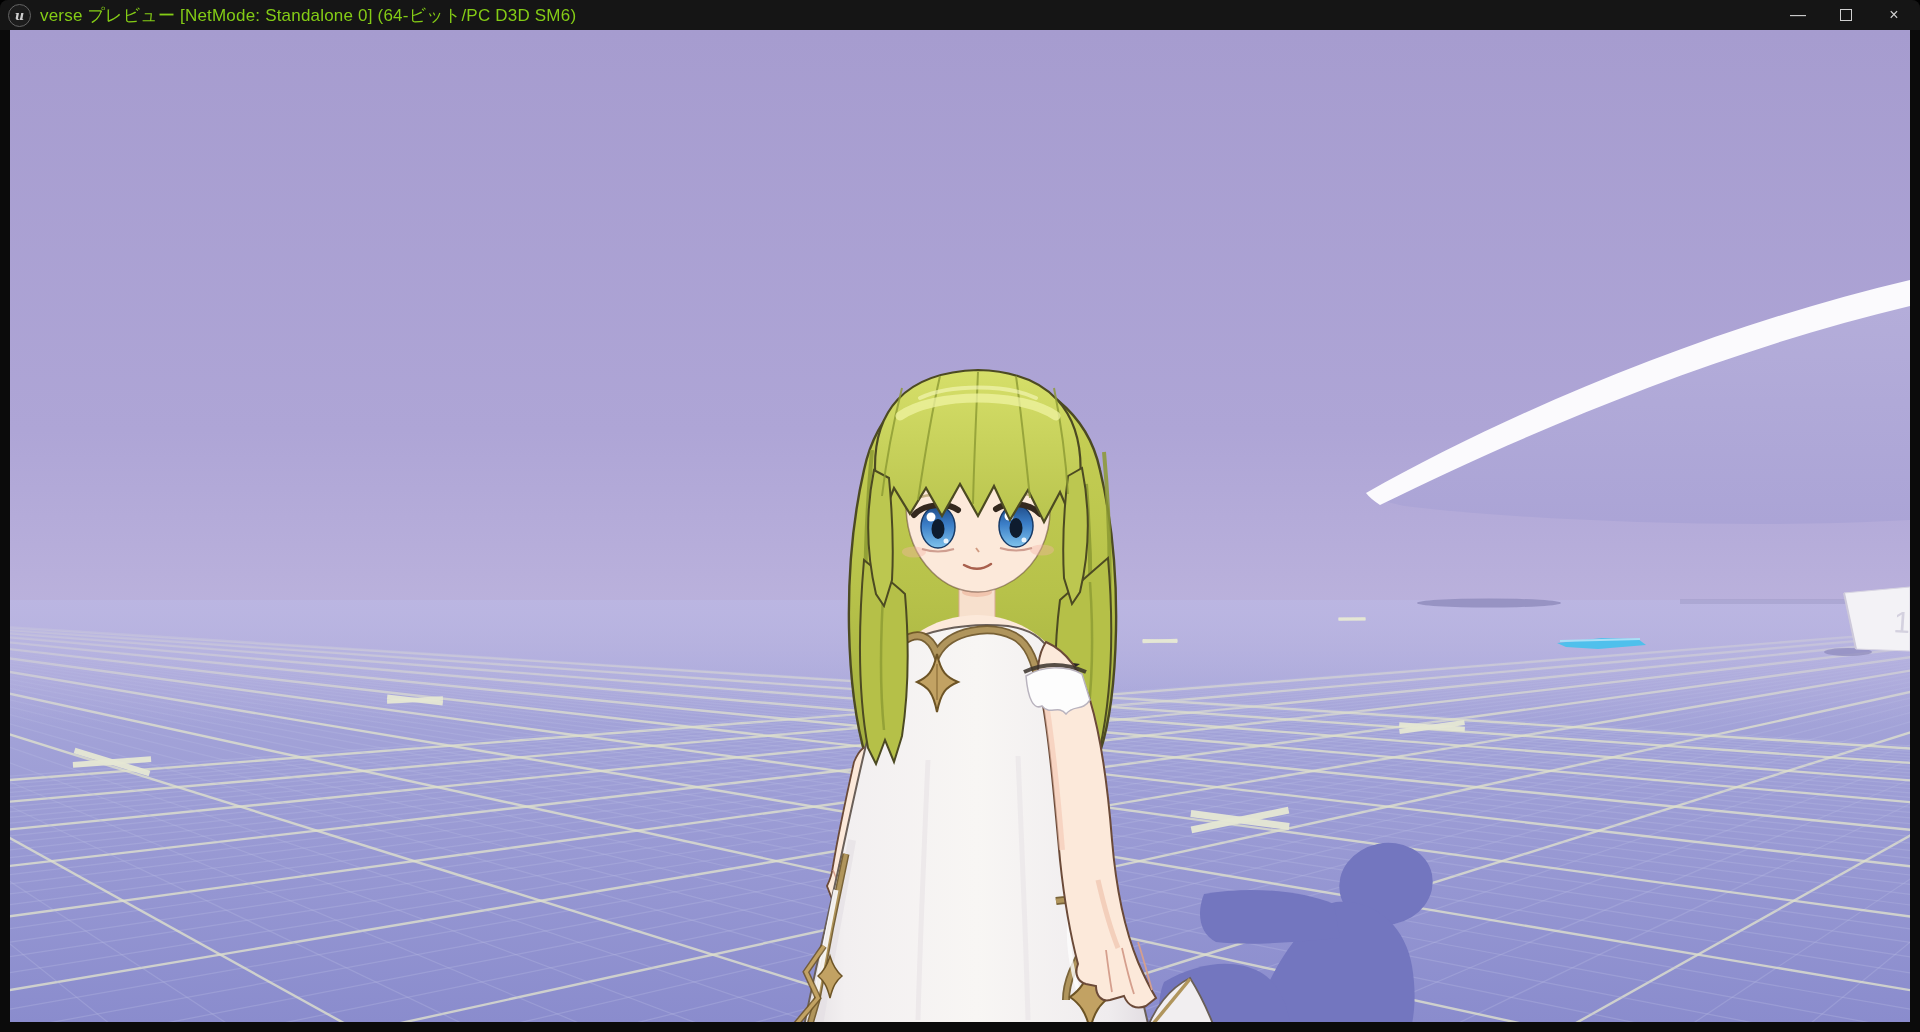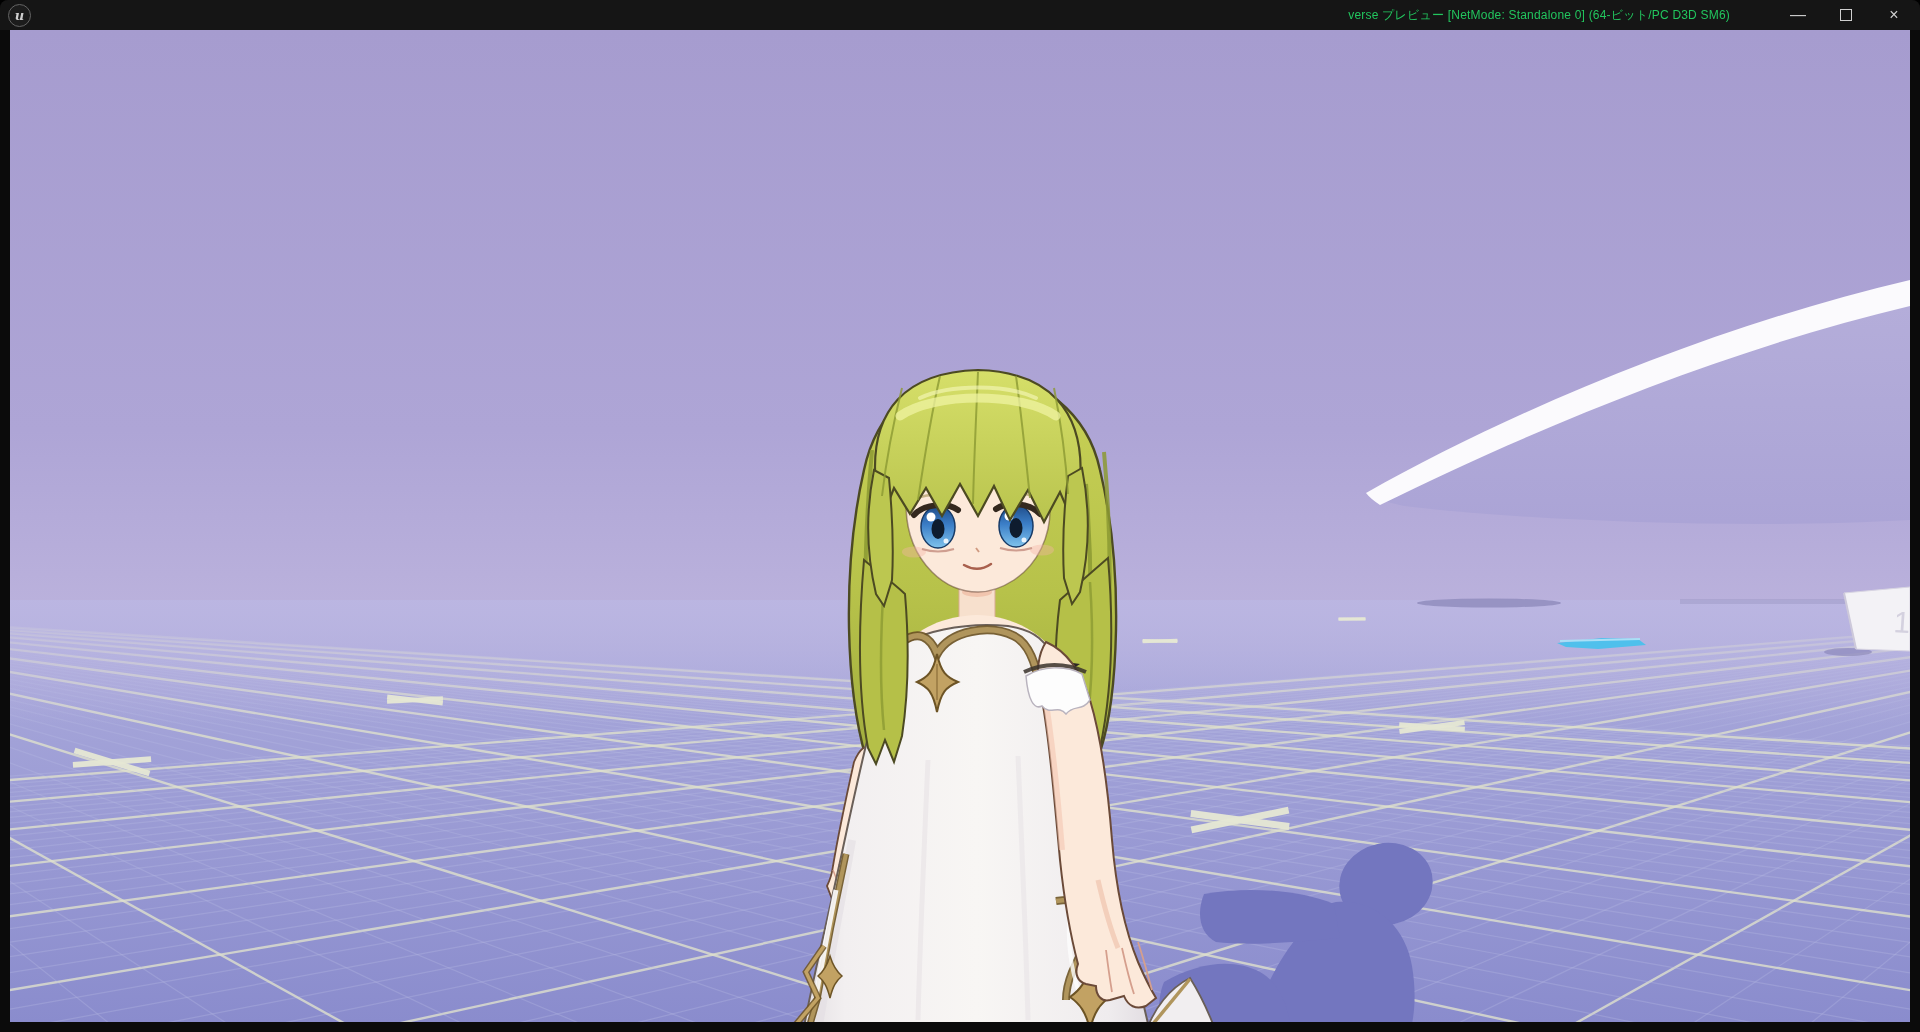--- a/index.html
+++ b/index.html
@@ -4,22 +4,22 @@
 <style>
   html,body{margin:0;padding:0;width:1920px;height:1032px;overflow:hidden;background:#000;
     font-family:"Liberation Sans",sans-serif;}
   .window{position:absolute;inset:0;background:#0b0b0b;border-radius:8px 8px 0 0;}
   .titlebar{position:absolute;top:0;left:0;right:0;height:30px;background:#151515;
     border-radius:8px 8px 0 0;display:flex;align-items:center;z-index:5;}
   .ue-logo{width:21px;height:21px;margin-left:8px;border-radius:50%;
     border:1.5px solid #646464;background:#1c1c1c;color:#cfcfcf;
     display:flex;align-items:center;justify-content:center;
     font-family:"DejaVu Serif",serif;font-style:italic;font-weight:bold;font-size:13px;line-height:1;}
-  .title{position:absolute;left:40px;right:190px;text-align:right;color:#22c55e;
-    font-size:12px;letter-spacing:.2px;white-space:nowrap;overflow:hidden;}
+  .title{position:absolute;left:40px;right:190px;text-align:left;color:#84cc16;
+    font-size:17px;letter-spacing:.2px;white-space:nowrap;overflow:hidden;}
   .controls{position:absolute;right:2px;top:0;height:30px;display:flex;}
   .ctrl{width:48px;height:100%;display:flex;align-items:center;justify-content:center;
     color:#cfcfcf;font-size:16px;background:transparent;border:0;padding:0;cursor:default;}
   .ctrl .glyph{line-height:1;}
   .ctrl .maxbox{width:10px;height:10px;border:1.5px solid #cfcfcf;display:block;}
   .viewport{position:absolute;top:30px;left:0;right:0;bottom:0;background:#0b0b0b;}
   .scene{position:absolute;left:10px;top:0;width:1900px;height:992px;display:block;}
 </style>
 </head>
 <body>

